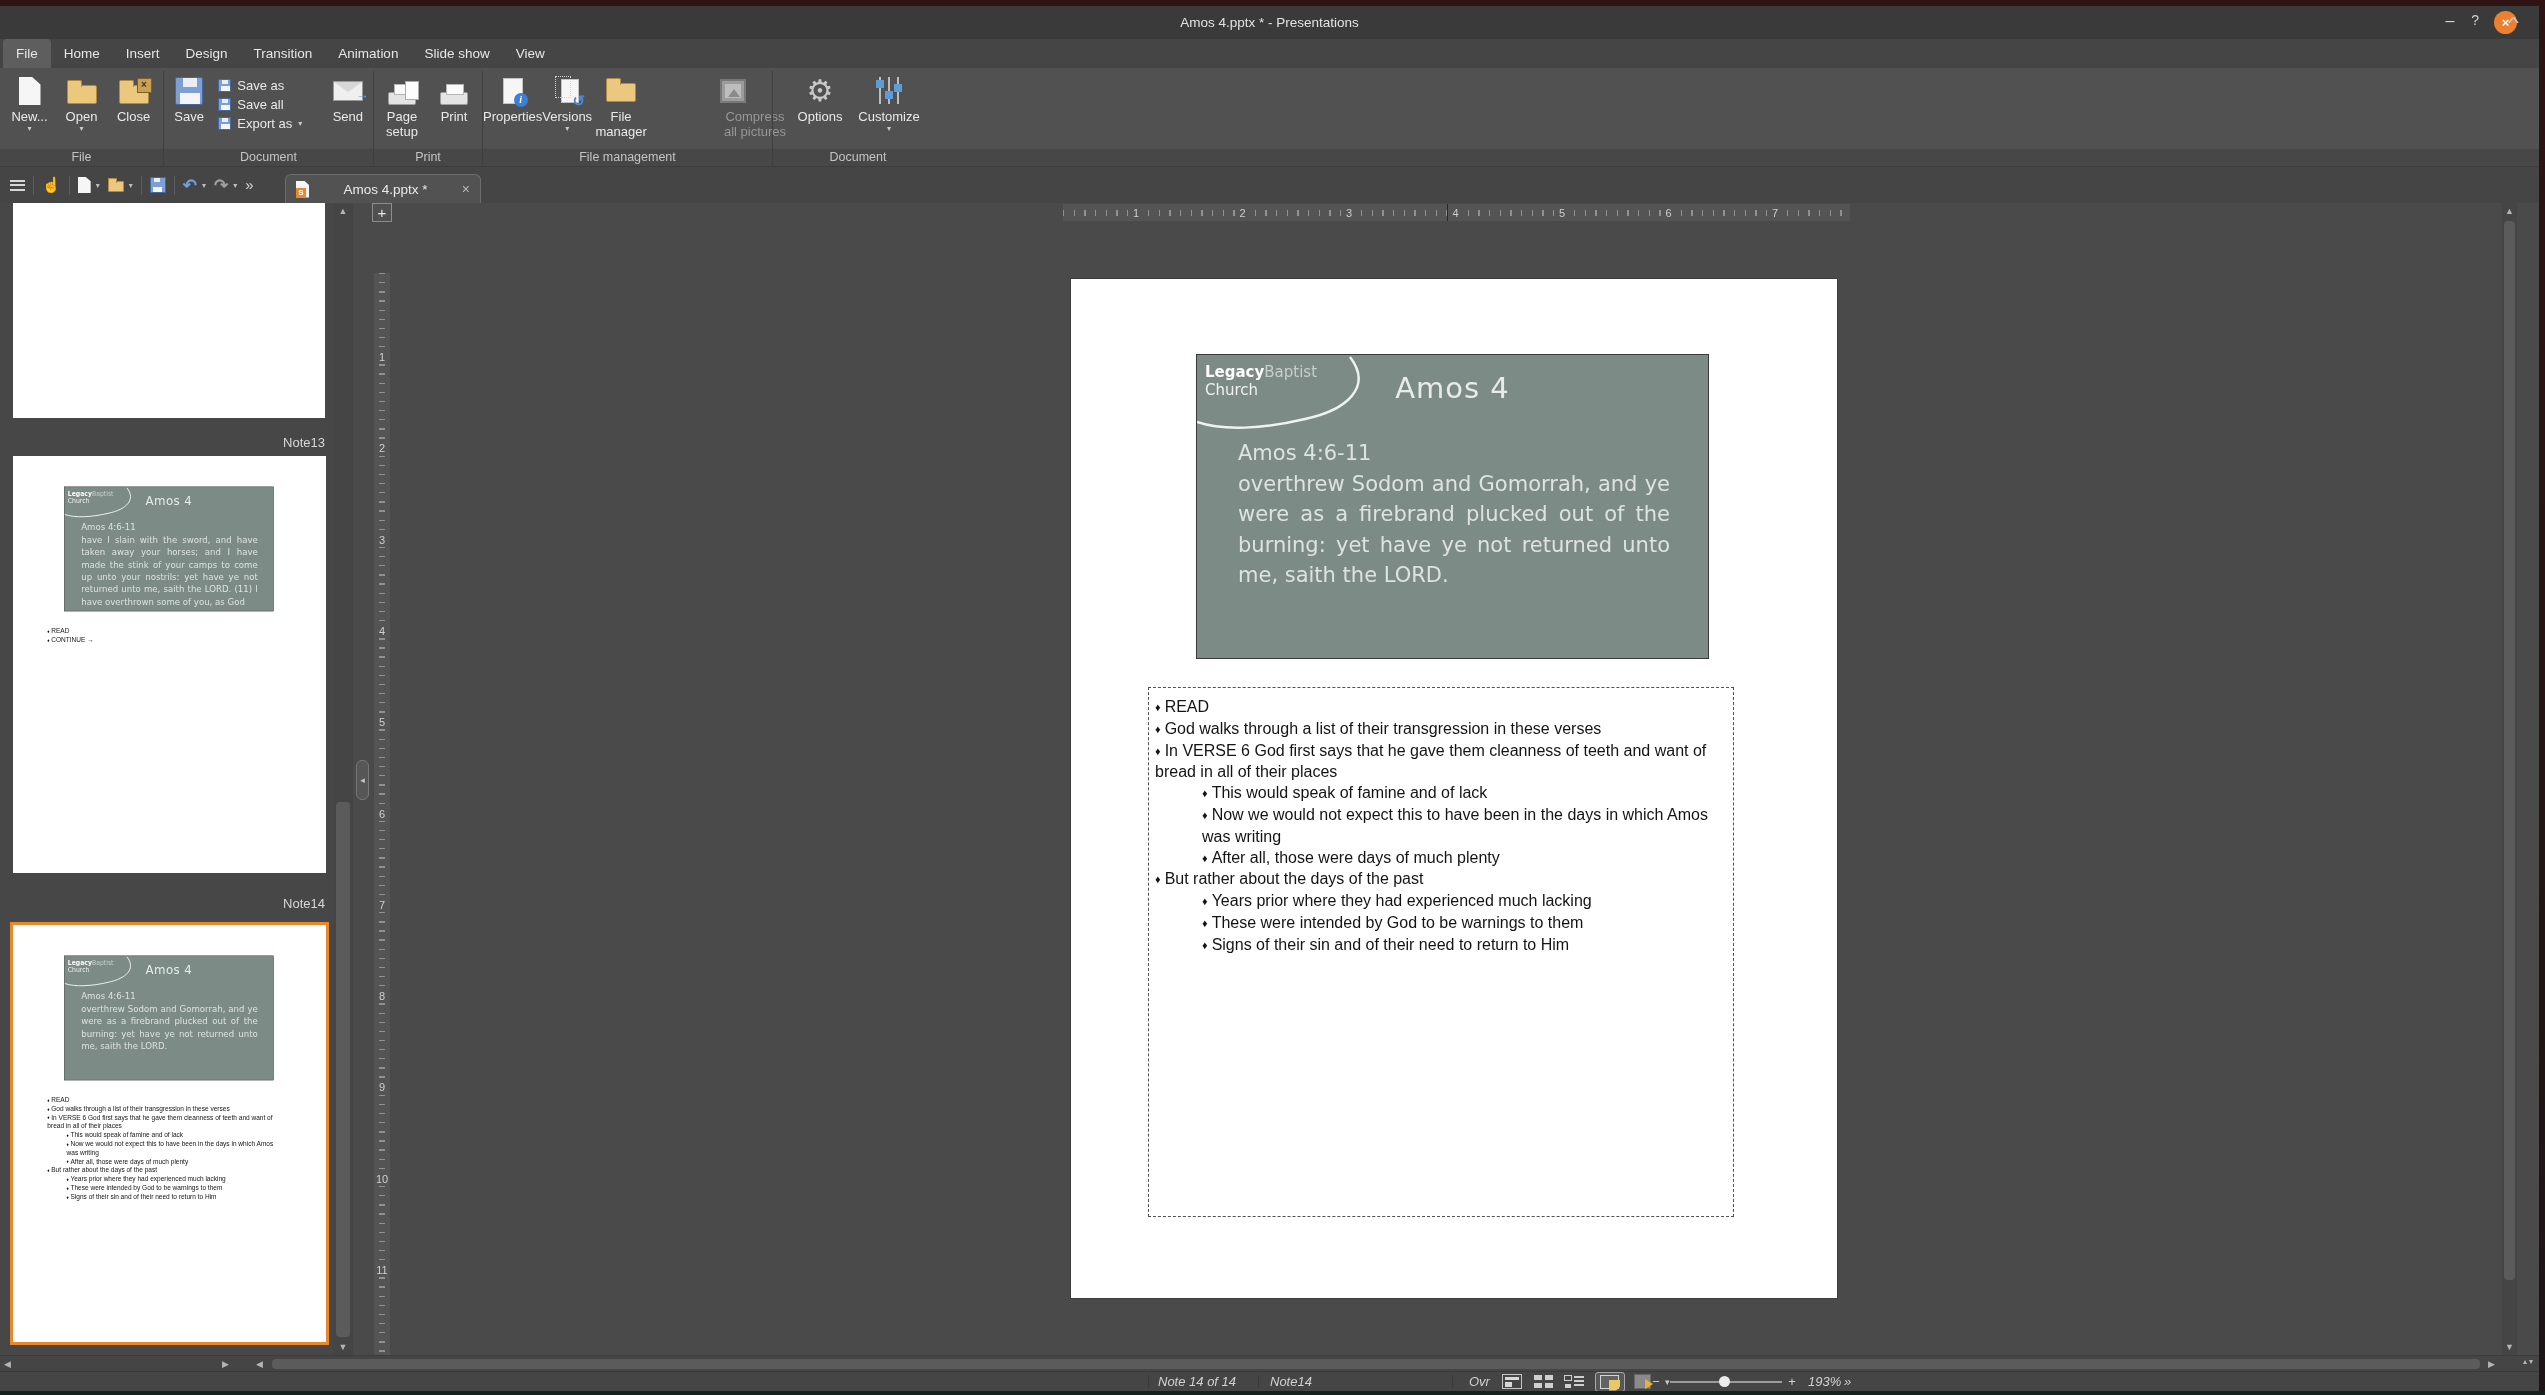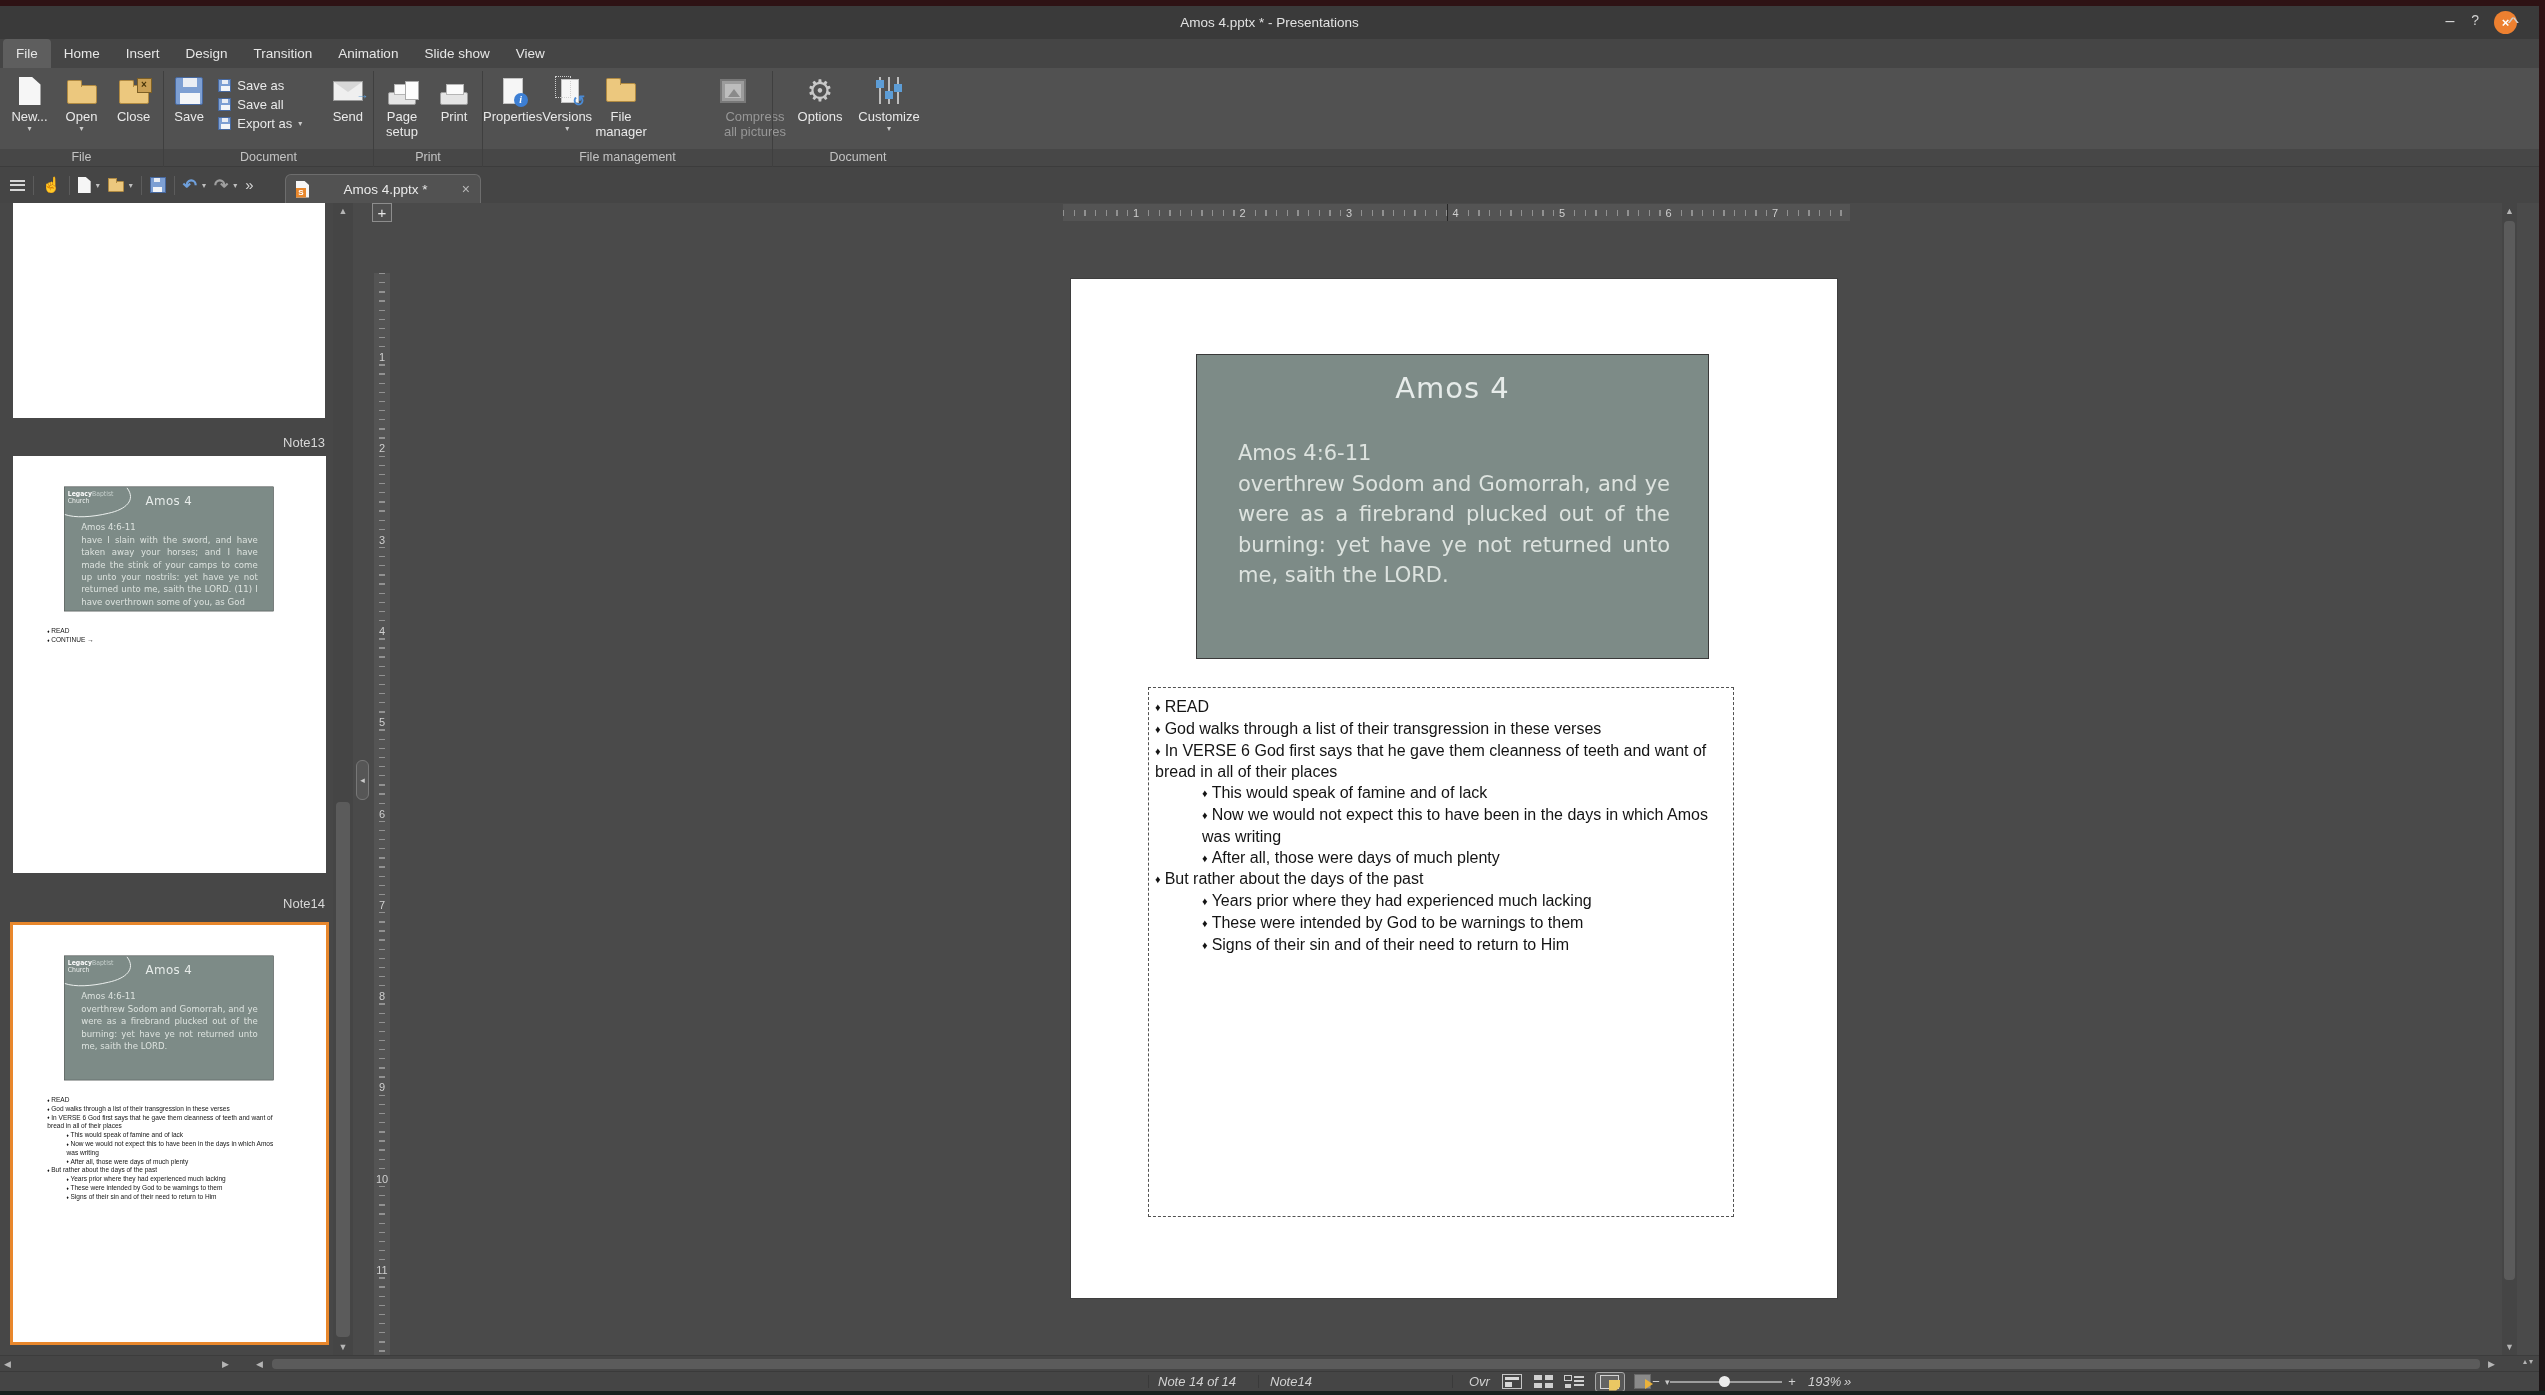--- a/index.html
+++ b/index.html
@@ -464,20 +464,27 @@
             <span class="vnum" style="--i: 8;">9</span>
             <span class="vnum" style="--i: 9;">10</span>
             <span class="vnum" style="--i: 10;">11</span>
           </div>
       </div>
     </div>
 
     <div class="canvas">
       <div class="page main-page-wrap">
         <div class="slide-frame">
+          <div class="logo">
+            <svg width="180" height="95">
+                <path d="M153 2 C176 32 150 55 108 64 C66 74 26 76 0 67" stroke="#eef2f0" stroke-width="2.4" fill="none"></path>
+              </svg>
+            <div class="logo-l1"><span class="b">Legacy</span><span class="t">Baptist</span></div>
+            <div class="logo-l2">Church</div>
+          </div>
           <div class="slide-title">Amos 4</div>
           <div class="scripture">
             <div class="ref">Amos 4:6-11</div>
             <div class="sbody">overthrew Sodom and Gomorrah, and ye were as a firebrand plucked out of the burning: yet have ye not returned unto me, saith the LORD.</div>
           </div>
         </div>
         <div class="notes-box">
 
         <div class="nitem lvl0" style="--i: 0;">READ</div>
             <div class="nitem lvl0" style="--i: 1;">God walks through a list of their transgression in these verses</div>

